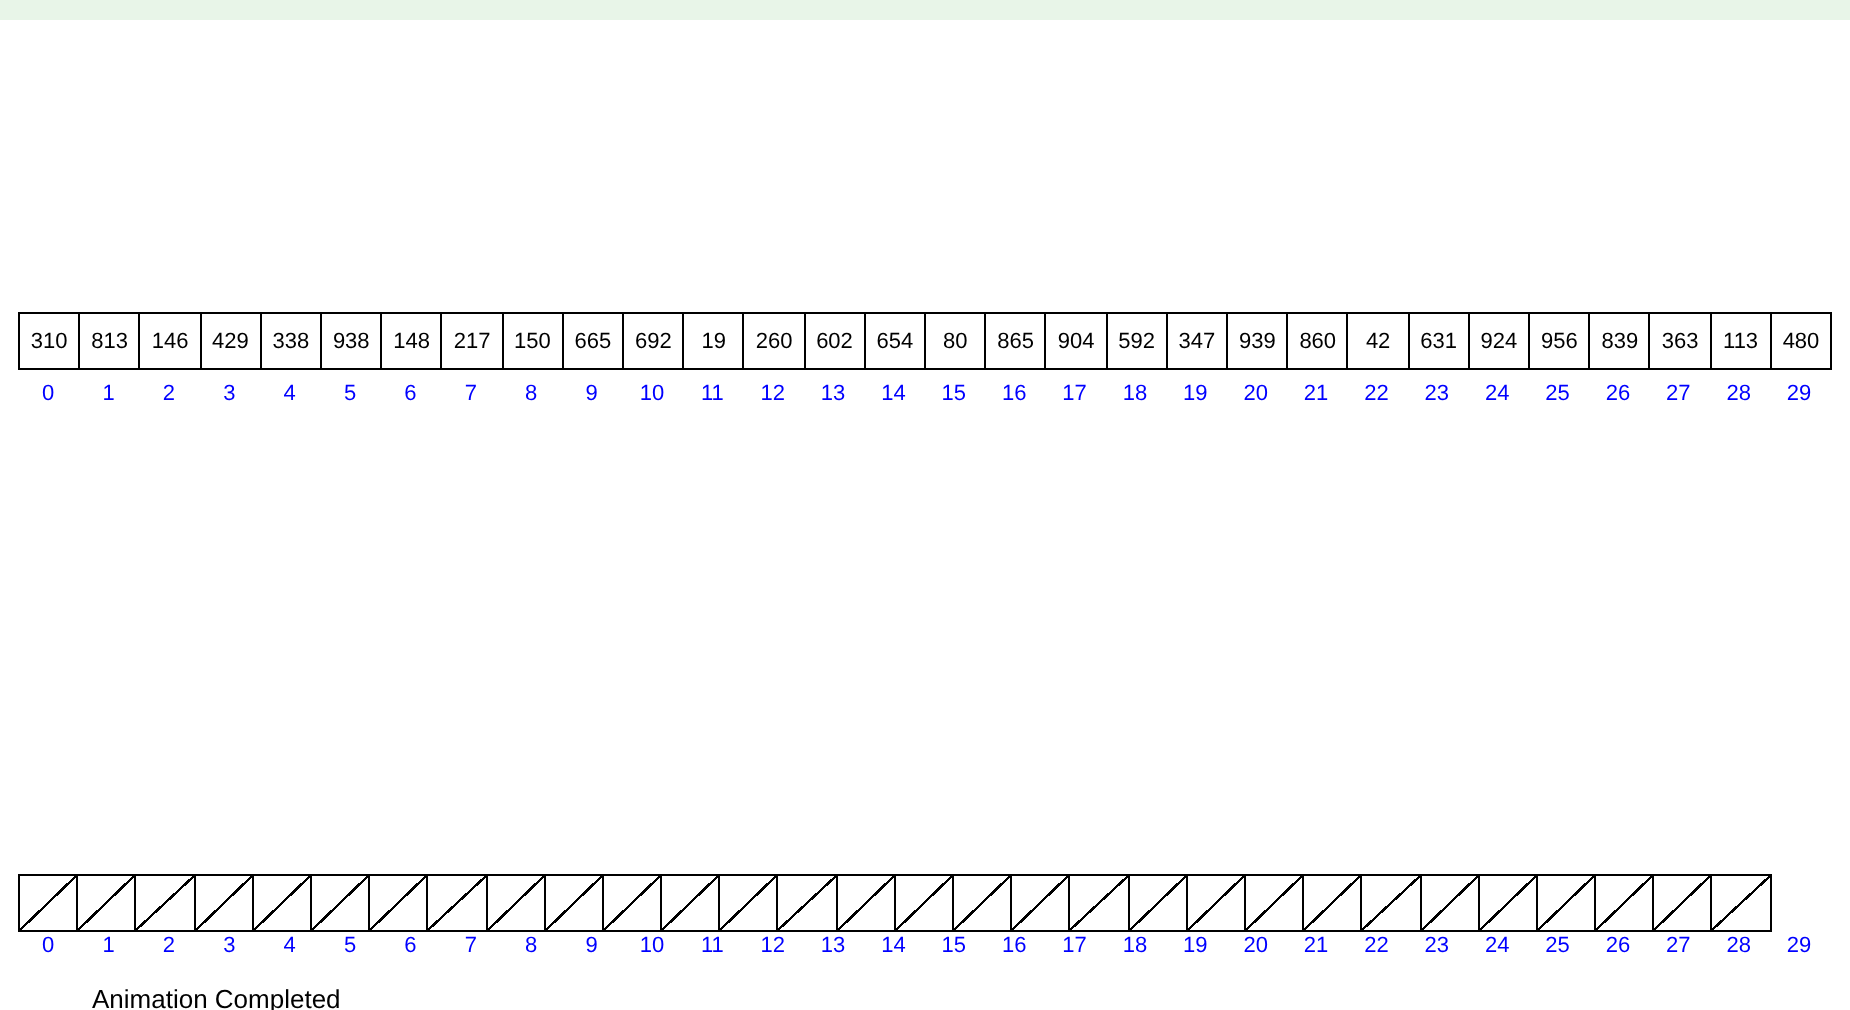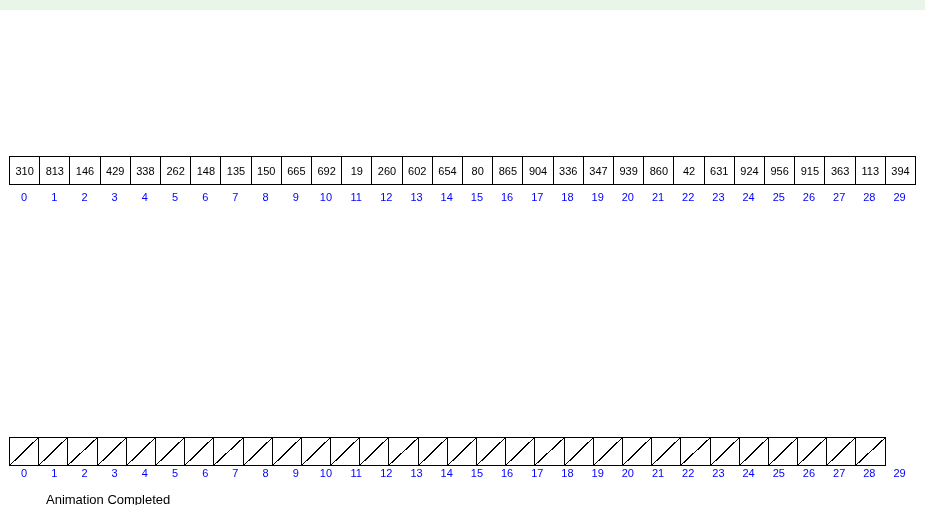--- a/index.html
+++ b/index.html
@@ -97,45 +97,45 @@
 
 <div class="top-banner"></div>
 
 <div class="array-section">
   <div class="array-row" id="top-values">
       <div class="array-cell">310</div>
       <div class="array-cell">813</div>
       <div class="array-cell">146</div>
       <div class="array-cell">429</div>
       <div class="array-cell">338</div>
-      <div class="array-cell">262</div>
+      <div class="array-cell">938</div>
       <div class="array-cell">148</div>
-      <div class="array-cell">135</div>
+      <div class="array-cell">217</div>
       <div class="array-cell">150</div>
       <div class="array-cell">665</div>
       <div class="array-cell">692</div>
       <div class="array-cell">19</div>
       <div class="array-cell">260</div>
       <div class="array-cell">602</div>
       <div class="array-cell">654</div>
       <div class="array-cell">80</div>
       <div class="array-cell">865</div>
       <div class="array-cell">904</div>
-      <div class="array-cell">336</div>
+      <div class="array-cell">592</div>
       <div class="array-cell">347</div>
       <div class="array-cell">939</div>
       <div class="array-cell">860</div>
       <div class="array-cell">42</div>
       <div class="array-cell">631</div>
       <div class="array-cell">924</div>
       <div class="array-cell">956</div>
-      <div class="array-cell">915</div>
+      <div class="array-cell">839</div>
       <div class="array-cell">363</div>
       <div class="array-cell">113</div>
-      <div class="array-cell">394</div>
+      <div class="array-cell">480</div>
     </div>
   <div class="index-row" id="top-indices">
       <div class="index-cell">0</div>
       <div class="index-cell">1</div>
       <div class="index-cell">2</div>
       <div class="index-cell">3</div>
       <div class="index-cell">4</div>
       <div class="index-cell">5</div>
       <div class="index-cell">6</div>
       <div class="index-cell">7</div>

